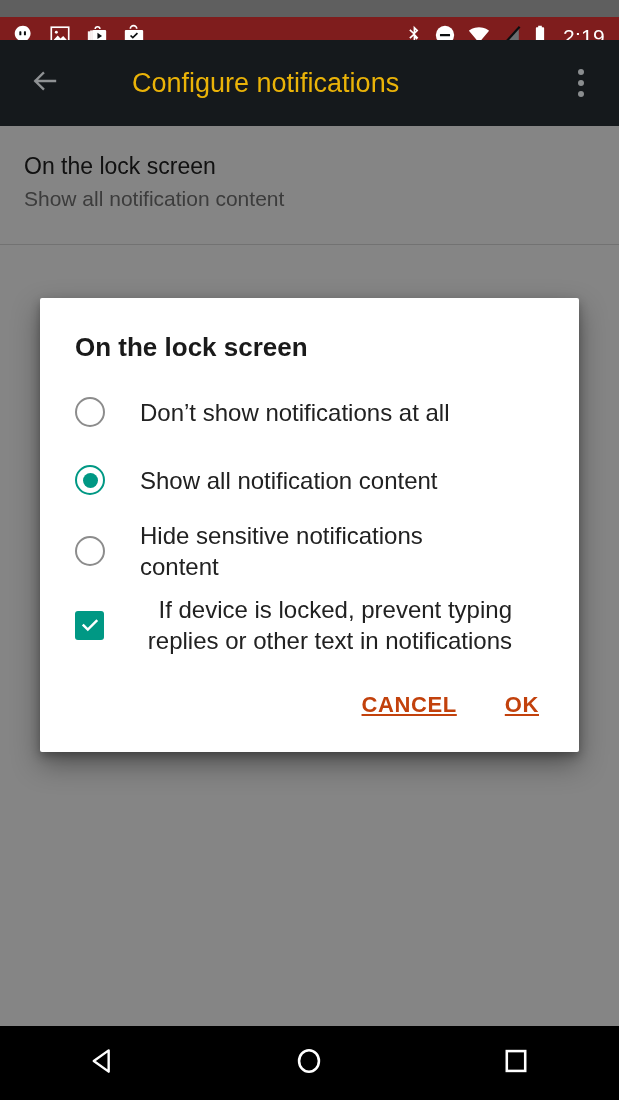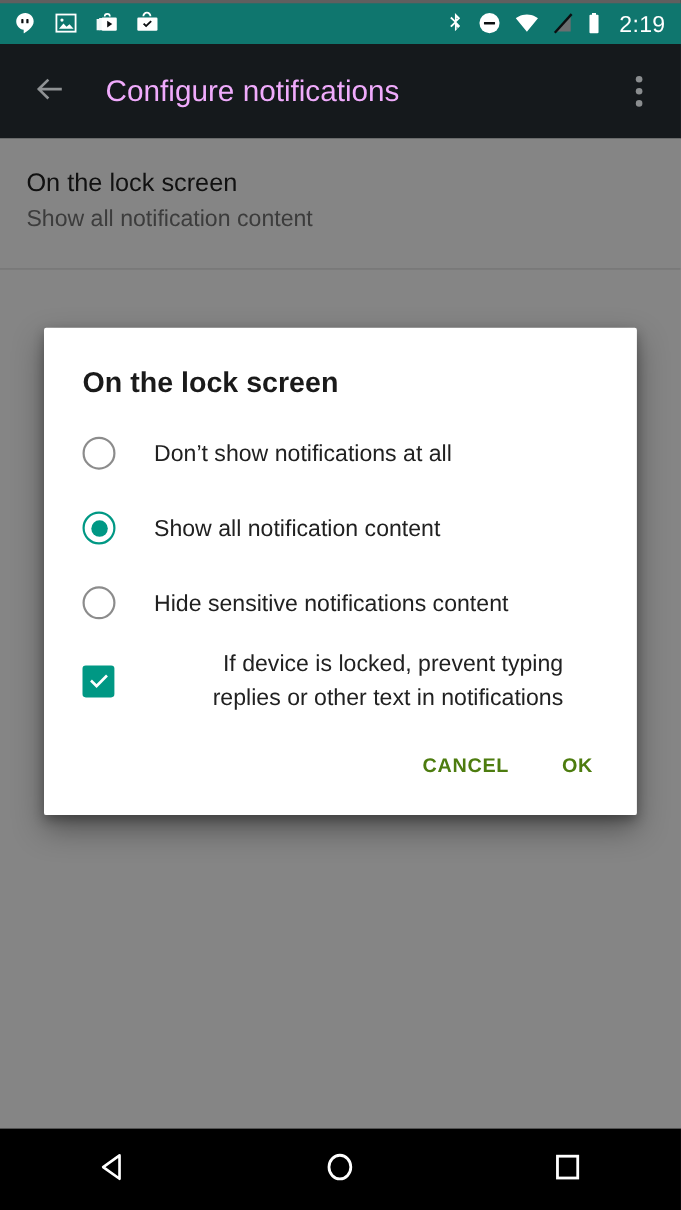--- a/index.html
+++ b/index.html
@@ -15,24 +15,24 @@
     position: relative;
     width: 619px;
     height: 1100px;
     overflow: hidden;
     background: #5f5f5f;
   }
 
   
   #status-bar {
     position: absolute;
-    left: 0; top: 3px;
+    left: 0; top: 17px;
     width: 619px;
     height: 40px;
-    background: #0f766e;
+    background: #7f1d1d;
     display: flex;
     align-items: center;
     box-sizing: border-box;
     padding: 0 14px 0 12px;
   }
   .status-left {
     display: flex;
     align-items: center;
     gap: 15px;
     flex: 1;
@@ -62,23 +62,23 @@
     align-items: center;
     box-sizing: border-box;
     padding: 0 18px 0 22px;
   }
   #back-button {
     width: 46px; height: 46px;
     display: flex; align-items: center; justify-content: center;
     flex: 0 0 auto;
   }
   #toolbar-title {
-    color: #f0abfc;
+    color: #eab308;
     font-size: 27px;
-    margin-left: 28px;
+    margin-left: 64px;
     flex: 1;
     white-space: nowrap;
     overflow: hidden;
   }
   #overflow-button {
     width: 40px; height: 46px;
     display: flex; flex-direction: column;
     align-items: center; justify-content: center;
     gap: 5px;
     flex: 0 0 auto;
@@ -186,42 +186,43 @@
   .checkbox-box {
     width: 29px; height: 29px;
     border-radius: 3px;
     background: #009884;
     display: flex;
     align-items: center;
     justify-content: center;
     box-sizing: border-box;
   }
   .option-label {
-    font-size: 21px;
+    font-size: 24px;
     color: #212121;
     line-height: 31px;
     padding-right: 6px;
   }
   #dialog-buttons {
     display: flex;
     justify-content: flex-end;
     align-items: center;
     padding: 18px 22px 22px 22px;
     gap: 12px;
   }
   .dlg-btn {
-    color: #4d7c0f;
-    font-size: 18px;
+    color: #c2410c;
+    font-size: 22px;
     font-weight: bold;
     letter-spacing: 0.6px;
     padding: 12px 18px;
     background: none;
     border: none;
     font-family: "Liberation Sans", sans-serif;
     cursor: pointer;
+    text-decoration: underline;
   }
 
   
   #nav-bar {
     position: absolute;
     left: 0; top: 1026px;
     width: 619px;
     height: 74px;
     background: #000;
     display: flex;

